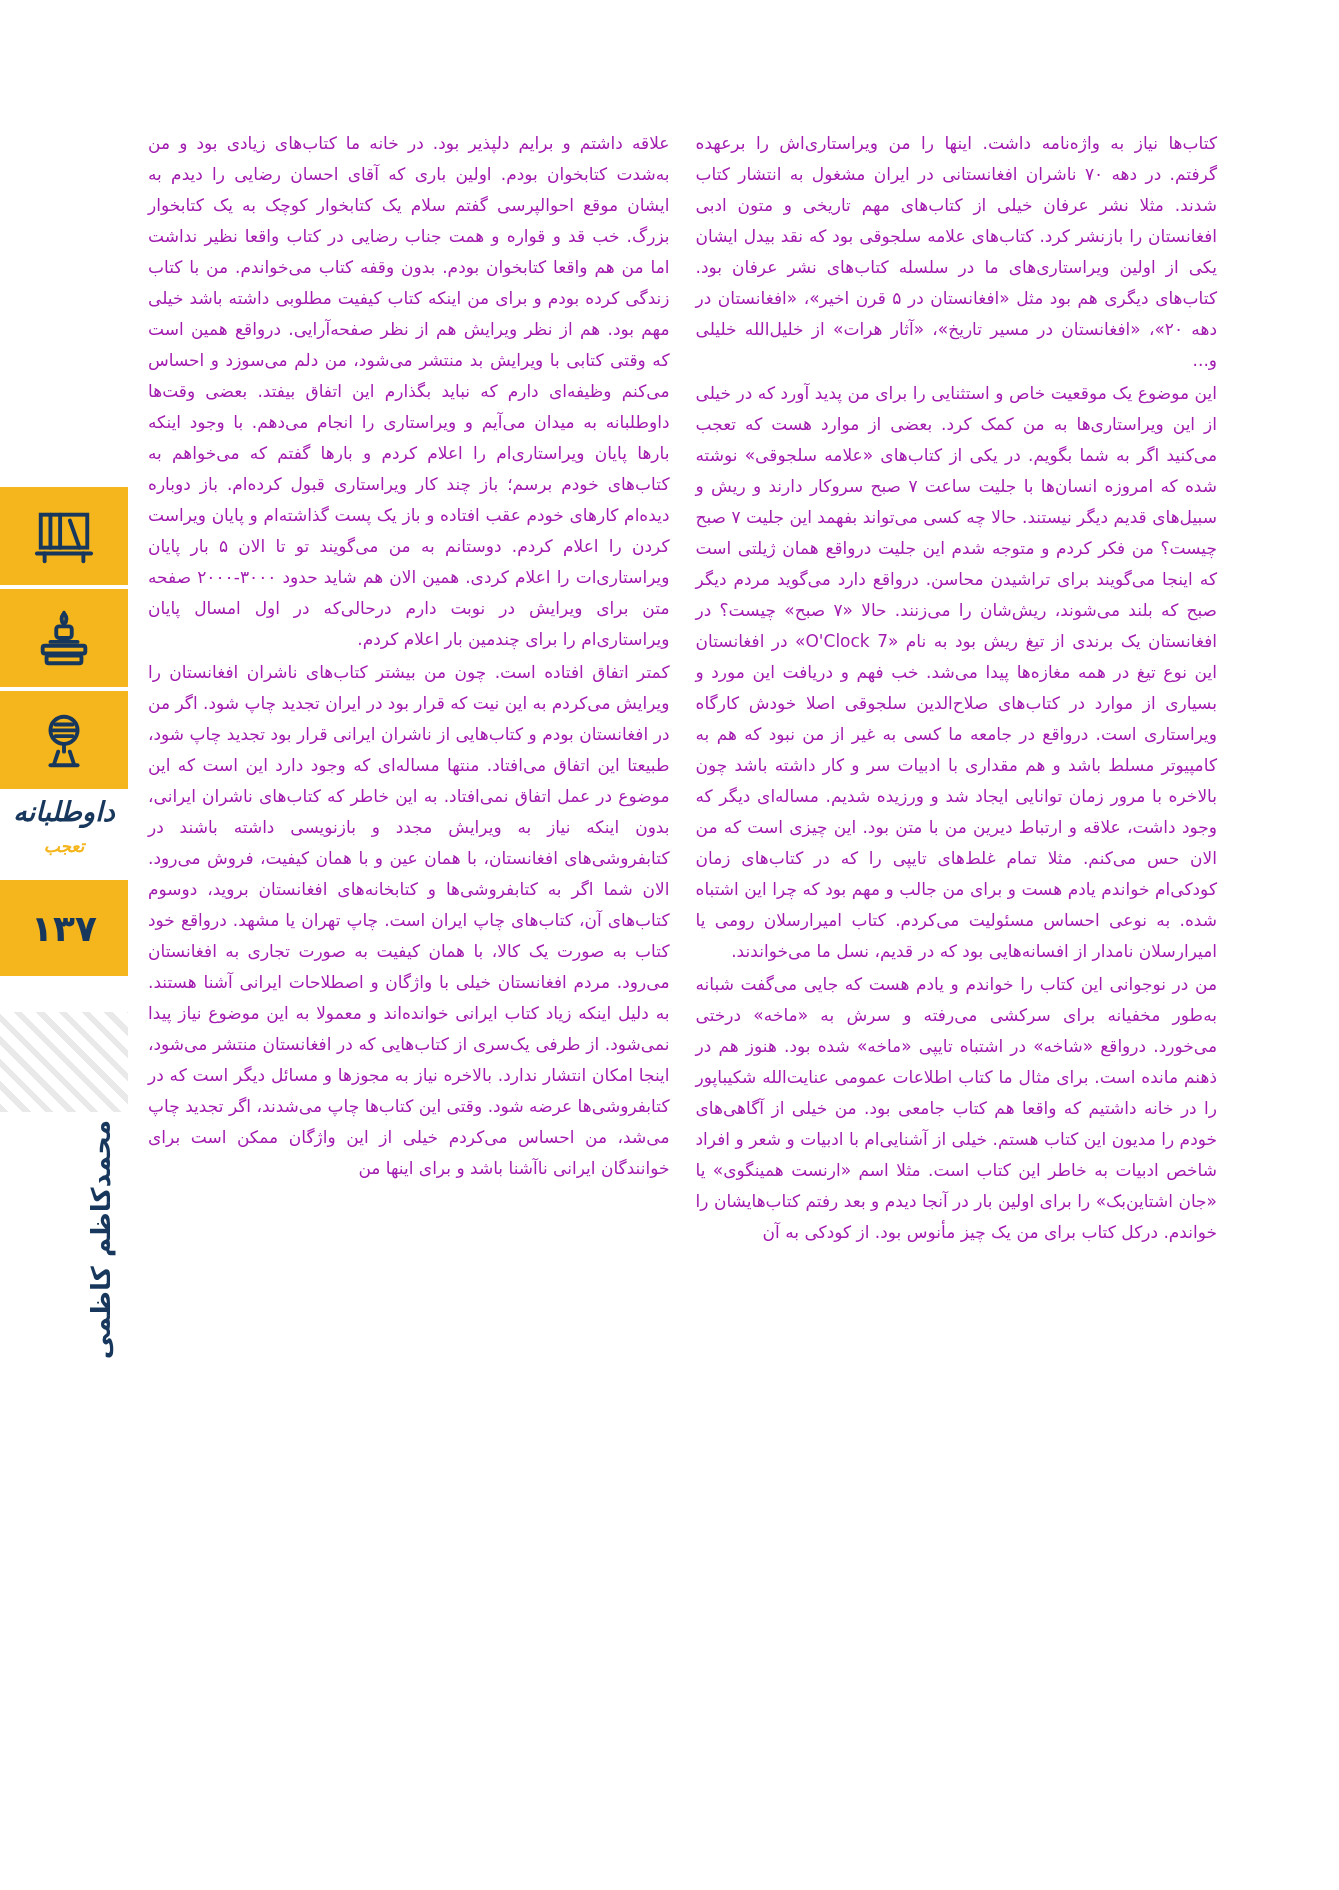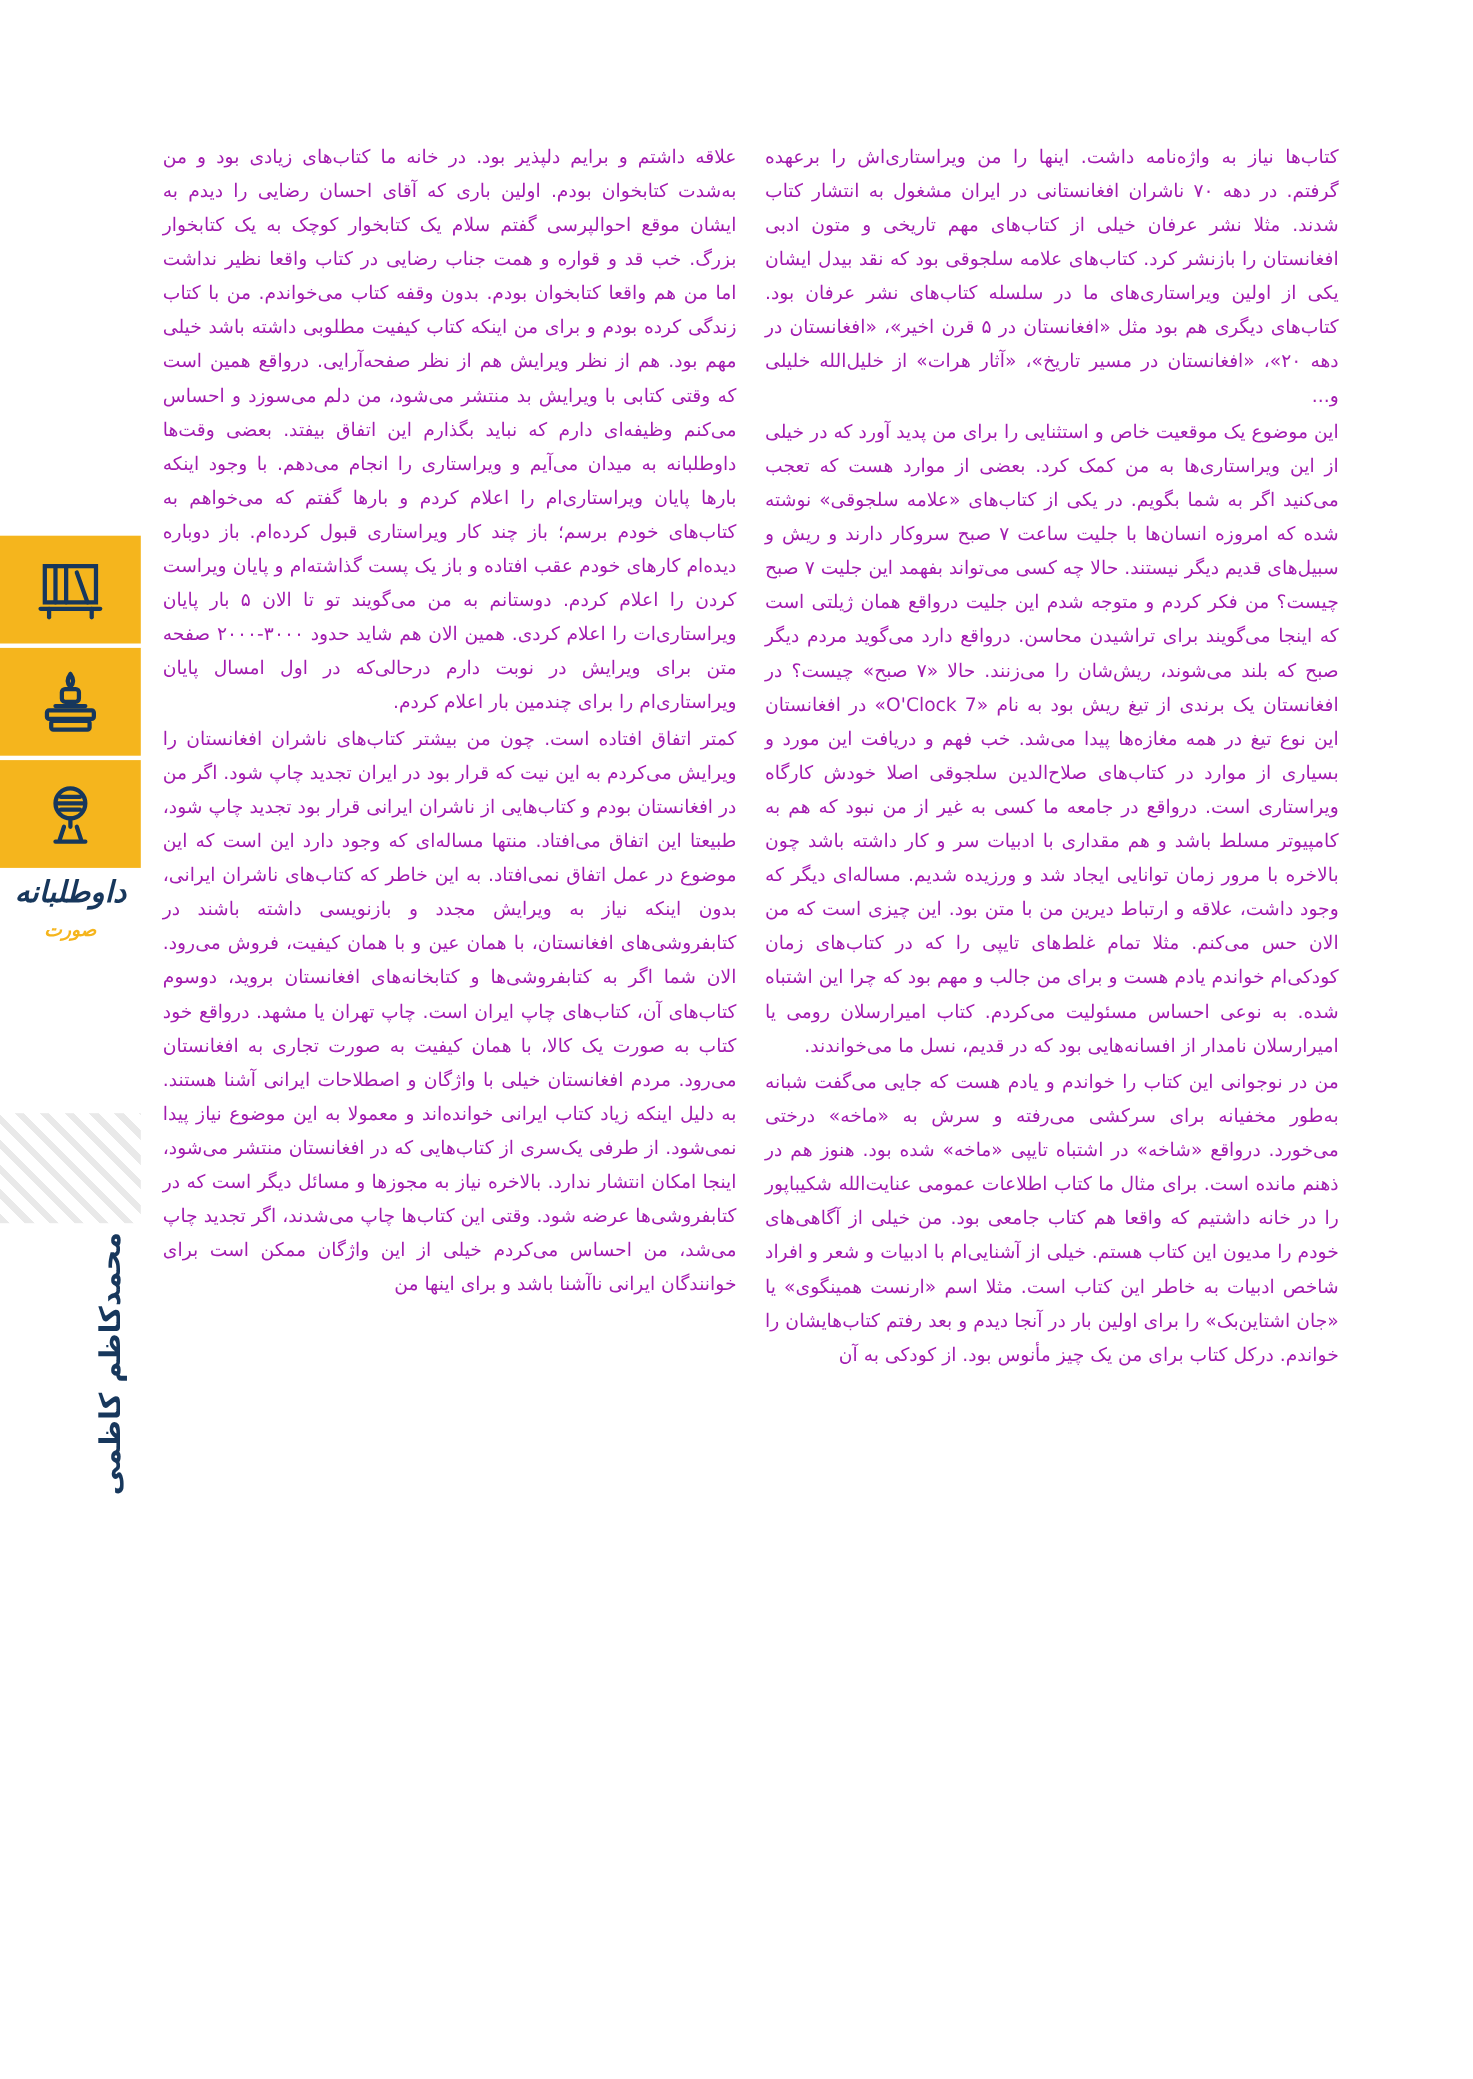--- a/index.html
+++ b/index.html
@@ -111,22 +111,25 @@
           <line x1="23" y1="28" x2="41" y2="28"></line>
           <line x1="32" y1="36" x2="32" y2="44"></line>
           <line x1="26" y1="44" x2="22" y2="56"></line>
           <line x1="38" y1="44" x2="42" y2="56"></line>
           <line x1="18" y1="58" x2="46" y2="58"></line>
         </g>
       </svg>
     </div>
 
     <div class="logo">داوطلبانه</div>
-    <div class="logo-sub">صورت</div>
+    <div class="logo-sub">تعجب</div>
 
+    <div class="page-number-block">
+      <span>۱۳۷</span>
+    </div>
 
     <div class="stripes-block"></div>
 
     <div class="vertical-name">محمدکاظم کاظمی</div>
   </aside>
 
   <main class="content" dir="rtl">
 
     <div class="col">
       <p>کتاب‌ها نیاز به واژه‌نامه داشت. اینها را من ویراستاری‌اش را برعهده گرفتم. در دهه ۷۰ ناشران افغانستانی در ایران مشغول به انتشار کتاب شدند. مثلا نشر عرفان خیلی از کتاب‌های مهم تاریخی و متون ادبی افغانستان را بازنشر کرد. کتاب‌های علامه سلجوقی بود که نقد بیدل ایشان یکی از اولین ویراستاری‌های ما در سلسله کتاب‌های نشر عرفان بود. کتاب‌های دیگری هم بود مثل «افغانستان در ۵ قرن اخیر»، «افغانستان در دهه ۲۰»، «افغانستان در مسیر تاریخ»، «آثار هرات» از خلیل‌الله خلیلی و...</p>

